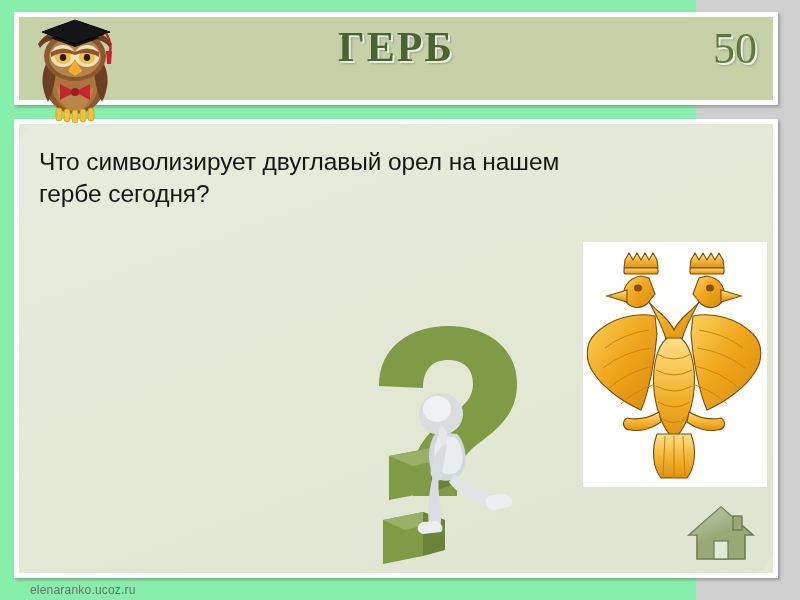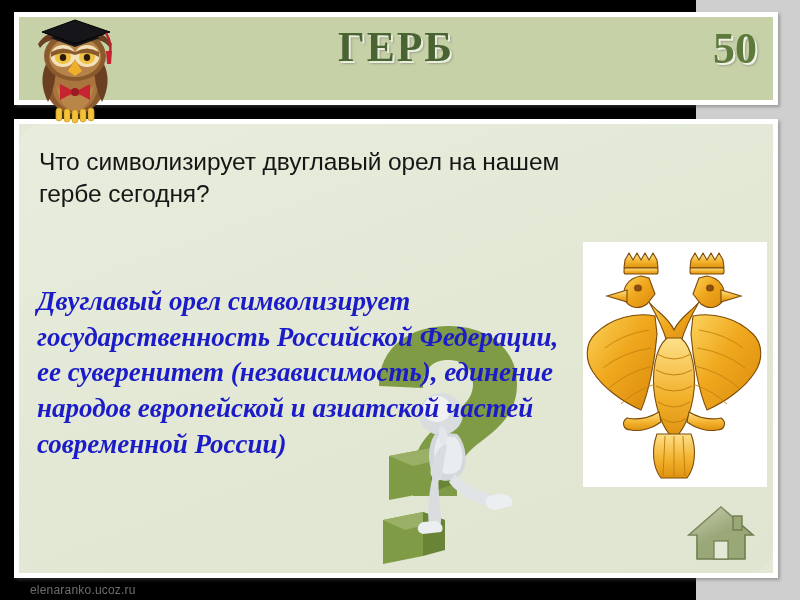--- a/index.html
+++ b/index.html
@@ -14,21 +14,21 @@
     overflow: hidden;
     position: relative;
   }
 
   
   .slide {
     position: absolute;
     left: 0; top: 0;
     width: 696px;
     height: 600px;
-    background: #000000;
+    background: #86efac;
   }
 
   
   .header-panel {
     position: absolute;
     left: 14px;
     top: 12px;
     width: 764px;
     height: 93px;
     background: #c6d1a7;
@@ -52,21 +52,21 @@
     font-size: 42px;
     letter-spacing: 2px;
     color: #4a6333;
     text-shadow: 2px 2px 0 #e9eedd, 3px 3px 2px rgba(120,120,110,0.5);
   }
   .header-score {
     position: absolute;
     right: 16px;
     top: 6px;
     font-family: "Liberation Serif", serif;
-    font-weight: bold;
+    font-weight: normal;
     font-size: 44px;
     color: #5d7a3c;
     text-shadow: 2px 2px 0 #eef1e3, 3px 3px 2px rgba(120,120,110,0.5);
   }
 
   
   .owl-wrap {
     position: absolute;
     left: 20px;
     top: 2px;
@@ -273,21 +273,20 @@
                      C140 180 120 170 112 158 Z" fill="#e0e4e7"></path>
 
             <path d="M86 198 C80 200 78 208 86 210 L104 208 C108 204 104 198 98 197 Z" fill="#eceff1"></path>
             <path d="M152 172 C146 176 148 186 158 186 L174 182 C178 176 172 170 164 170 Z" fill="#eceff1"></path>
           </g>
         </svg>
       </div>
 
       <div class="question">Что символизирует двуглавый орел на нашем гербе сегодня?</div>
 
-      <div class="answer">Двуглавый орел символизирует государственность Российской Федерации,  ее суверенитет (независимость), единение народов европейской и азиатской частей современной России)</div>
 
       <div class="eagle-frame">
         <svg width="184" height="245" viewBox="0 0 184 245" xmlns="http://www.w3.org/2000/svg">
           <defs>
             <linearGradient id="gold" x1="0" y1="0" x2="1" y2="1">
               <stop offset="0%" stop-color="#fbd35c"></stop>
               <stop offset="45%" stop-color="#f0a81e"></stop>
               <stop offset="100%" stop-color="#d98a0c"></stop>
             </linearGradient>
             <linearGradient id="gold2" x1="0" y1="0" x2="0" y2="1">

